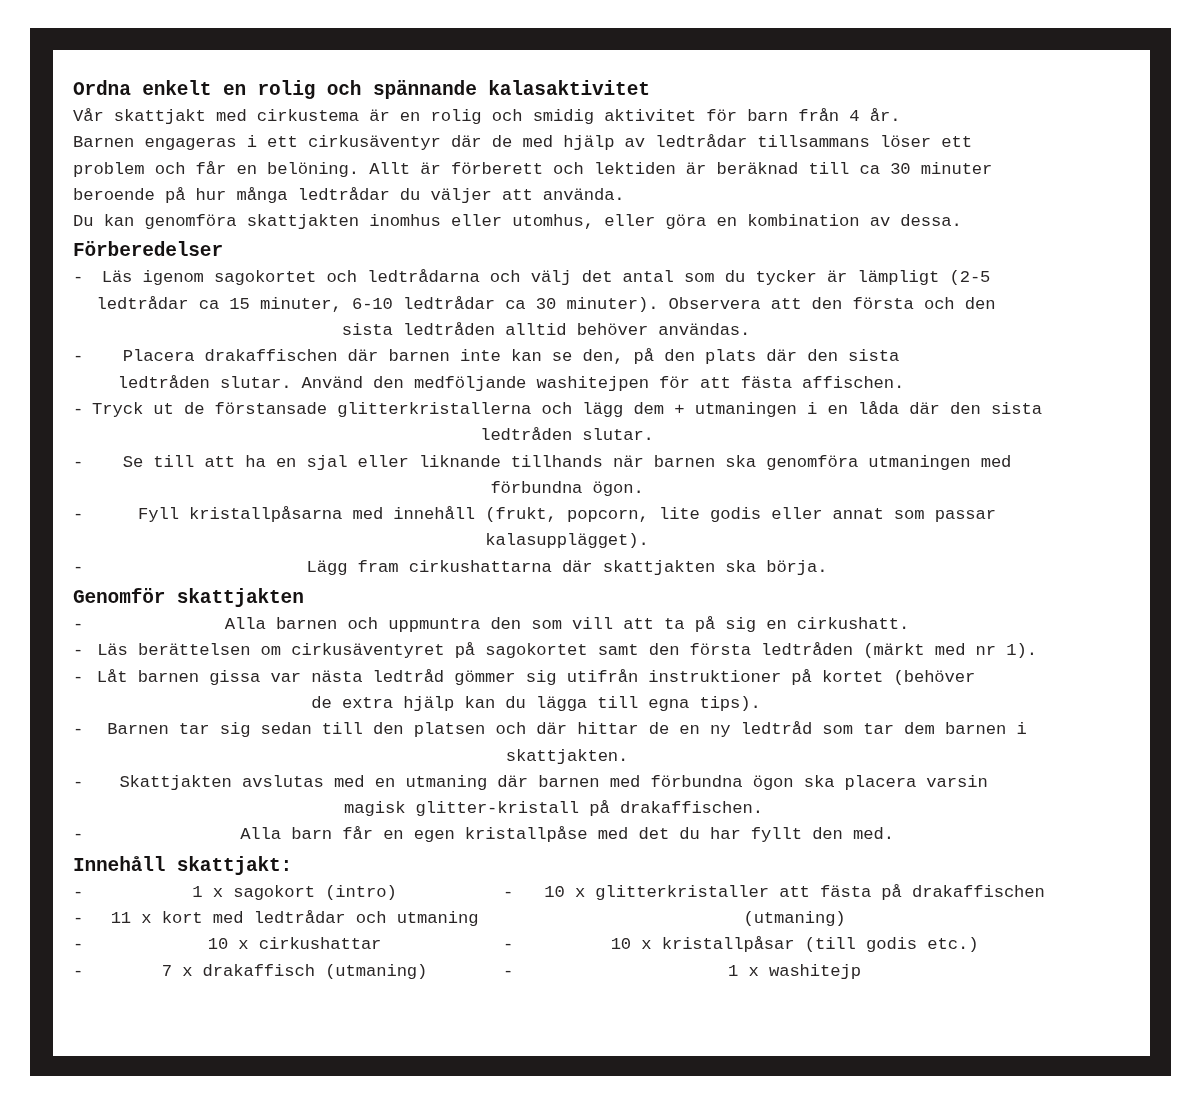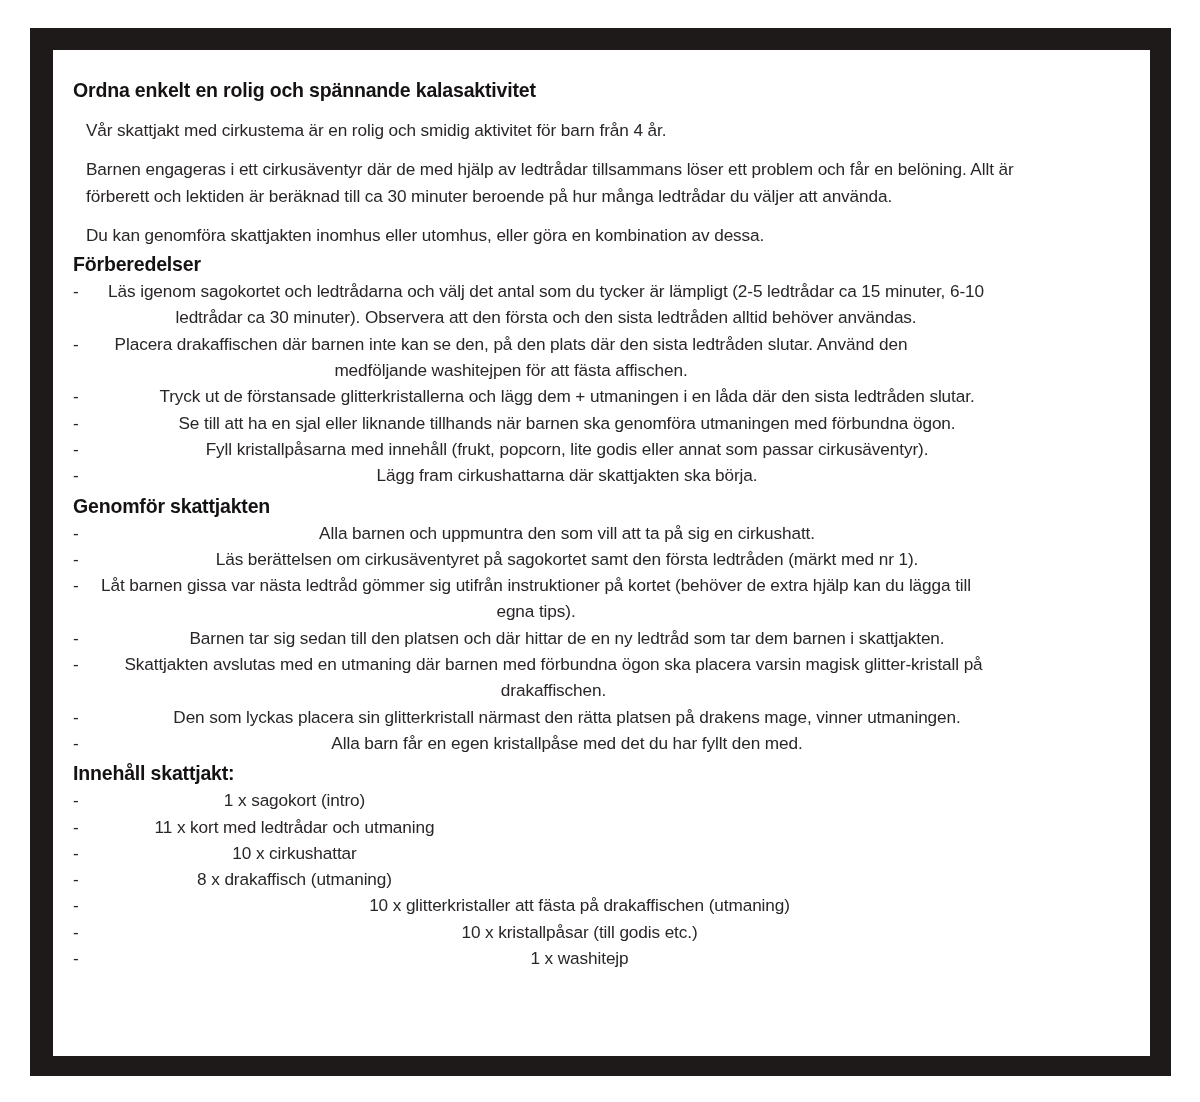--- a/index.html
+++ b/index.html
@@ -7,37 +7,37 @@
     .frame {
       position: absolute; left: 30px; top: 28px; width: 1141px; height: 1048px;
       background: #1e1a1a; box-sizing: border-box;
     }
     .sheet {
       position: absolute; left: 23px; top: 22px; width: 1097px; height: 1006px;
       background: #ffffff;
     }
     .content {
       position: absolute; left: 73px; top: 76px; width: 1000px;
-      font-family: Liberation Sans, sans-serif;
+      font-family: Liberation Mono, monospace;
       color: #2a2626;
       font-size: 17.2px;
       line-height: 26.3px;
       letter-spacing: -0.1px;
     }
     h2 {
       margin: 0; font-size: 21px; line-height: 28px; font-weight: bold;
       color: #151212; letter-spacing: -0.2px;
       transform: scaleX(0.93); transform-origin: left center;
     }
-    p { margin: 13px; }
+    p { margin: 0; }
     .intro { margin-bottom: 2px; }
     ul.dash { list-style: none; margin: 0 0 3px 0; padding: 0; text-align: center; }
     ul.dash li { position: relative; padding-left: 13px; }
     ul.dash li::before { content: "-"; position: absolute; left: 0; }
-    .contents-grid { display: flex; flex-direction: column; }
+    .contents-grid { display: flex; }
     .contents-grid ul { margin: 0; }
     .col-left { width: 430px; }
     .col-right { flex: 1; }
   </style>
 </head>
 <body>
 
 <div class="frame">
   <div class="sheet">
   </div>
@@ -52,46 +52,45 @@
     <p class="intro">Du kan genomföra skattjakten inomhus eller utomhus, eller göra en kombination av dessa.</p>
   </section>
 
   <section>
     <h2>Förberedelser</h2>
     <ul class="dash" style="width:975px">
       <li style="width:920px">Läs igenom sagokortet och ledtrådarna och välj det antal som du tycker är lämpligt (2-5 ledtrådar ca 15 minuter, 6-10 ledtrådar ca 30 minuter). Observera att den första och den sista ledtråden alltid behöver användas.</li>
       <li style="width:850px">Placera drakaffischen där barnen inte kan se den, på den plats där den sista ledtråden slutar. Använd den medföljande washitejpen för att fästa affischen.</li>
       <li>Tryck ut de förstansade glitterkristallerna och lägg dem + utmaningen i en låda där den sista ledtråden slutar.</li>
       <li>Se till att ha en sjal eller liknande tillhands när barnen ska genomföra utmaningen med förbundna ögon.</li>
-      <li>Fyll kristallpåsarna med innehåll (frukt, popcorn, lite godis eller annat som passar cirkusäventyr).</li>
+      <li>Fyll kristallpåsarna med innehåll (frukt, popcorn, lite godis eller annat som passar kalasupplägget).</li>
       <li>Lägg fram cirkushattarna där skattjakten ska börja.</li>
     </ul>
   </section>
 
   <section>
     <h2>Genomför skattjakten</h2>
     <ul class="dash" style="width:975px">
       <li>Alla barnen och uppmuntra den som vill att ta på sig en cirkushatt.</li>
       <li>Läs berättelsen om cirkusäventyret på sagokortet samt den första ledtråden (märkt med nr 1).</li>
       <li style="width:900px">Låt barnen gissa var nästa ledtråd gömmer sig utifrån instruktioner på kortet (behöver de extra hjälp kan du lägga till egna tips).</li>
       <li>Barnen tar sig sedan till den platsen och där hittar de en ny ledtråd som tar dem barnen i skattjakten.</li>
       <li style="width:935px">Skattjakten avslutas med en utmaning där barnen med förbundna ögon ska placera varsin magisk glitter-kristall på drakaffischen.</li>
-      <li>Den som lyckas placera sin glitterkristall närmast den rätta platsen på drakens mage, vinner utmaningen.</li>
       <li>Alla barn får en egen kristallpåse med det du har fyllt den med.</li>
     </ul>
   </section>
 
   <section>
     <h2>Innehåll skattjakt:</h2>
     <div class="contents-grid">
       <ul class="dash col-left">
         <li>1 x sagokort (intro)</li>
         <li>11 x kort med ledtrådar och utmaning</li>
         <li>10 x cirkushattar</li>
-        <li>8 x drakaffisch (utmaning)</li>
+        <li>7 x drakaffisch (utmaning)</li>
       </ul>
       <ul class="dash col-right">
         <li>10 x glitterkristaller att fästa på drakaffischen (utmaning)</li>
         <li>10 x kristallpåsar (till godis etc.)</li>
         <li>1 x washitejp</li>
       </ul>
     </div>
   </section>
 
 </div>

